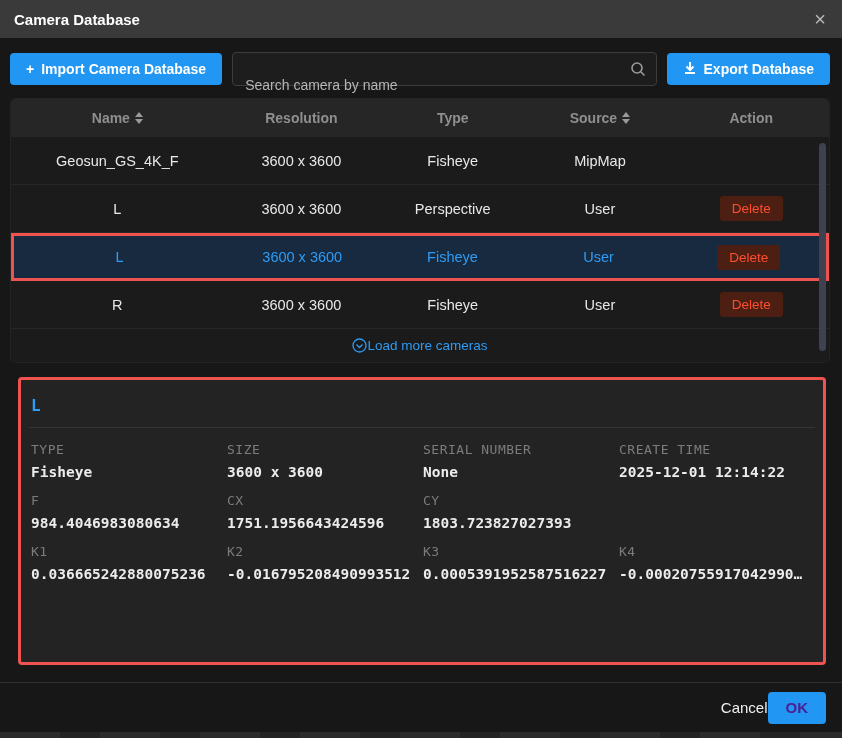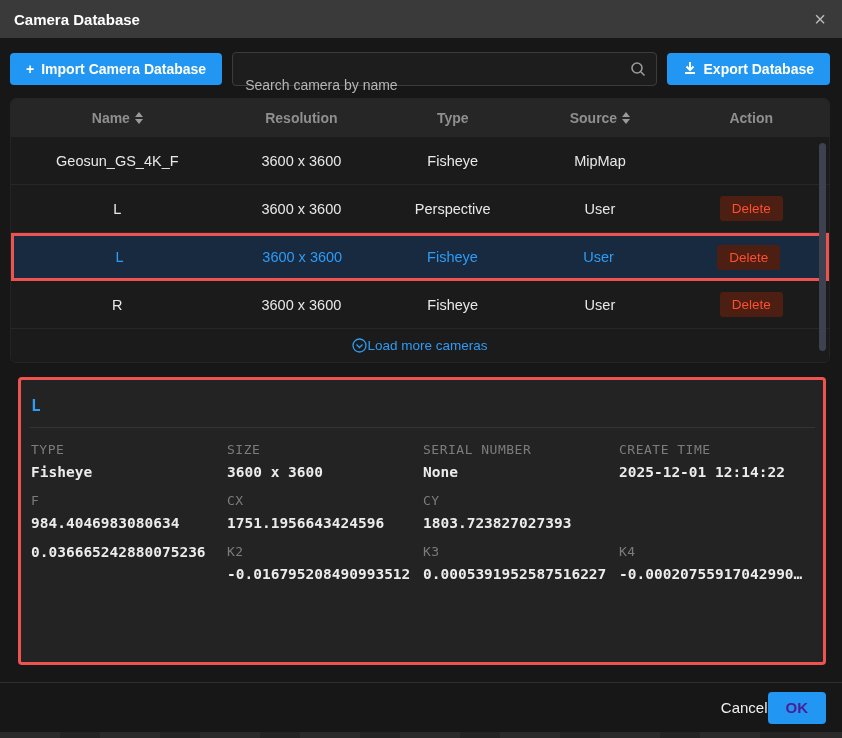--- a/index.html
+++ b/index.html
@@ -249,20 +249,21 @@
             <div class="dlabel">CX</div>
             <div class="dvalue">1751.1956643424596</div>
           </div>
           <div>
             <div class="dlabel">CY</div>
             <div class="dvalue">1803.723827027393</div>
           </div>
         </div>
         <div class="dgroup">
           <div>
+            <div class="dlabel">K1</div>
             <div class="dvalue">0.036665242880075236</div>
           </div>
           <div>
             <div class="dlabel">K2</div>
             <div class="dvalue">-0.016795208490993512</div>
           </div>
           <div>
             <div class="dlabel">K3</div>
             <div class="dvalue">0.0005391952587516227</div>
           </div>

